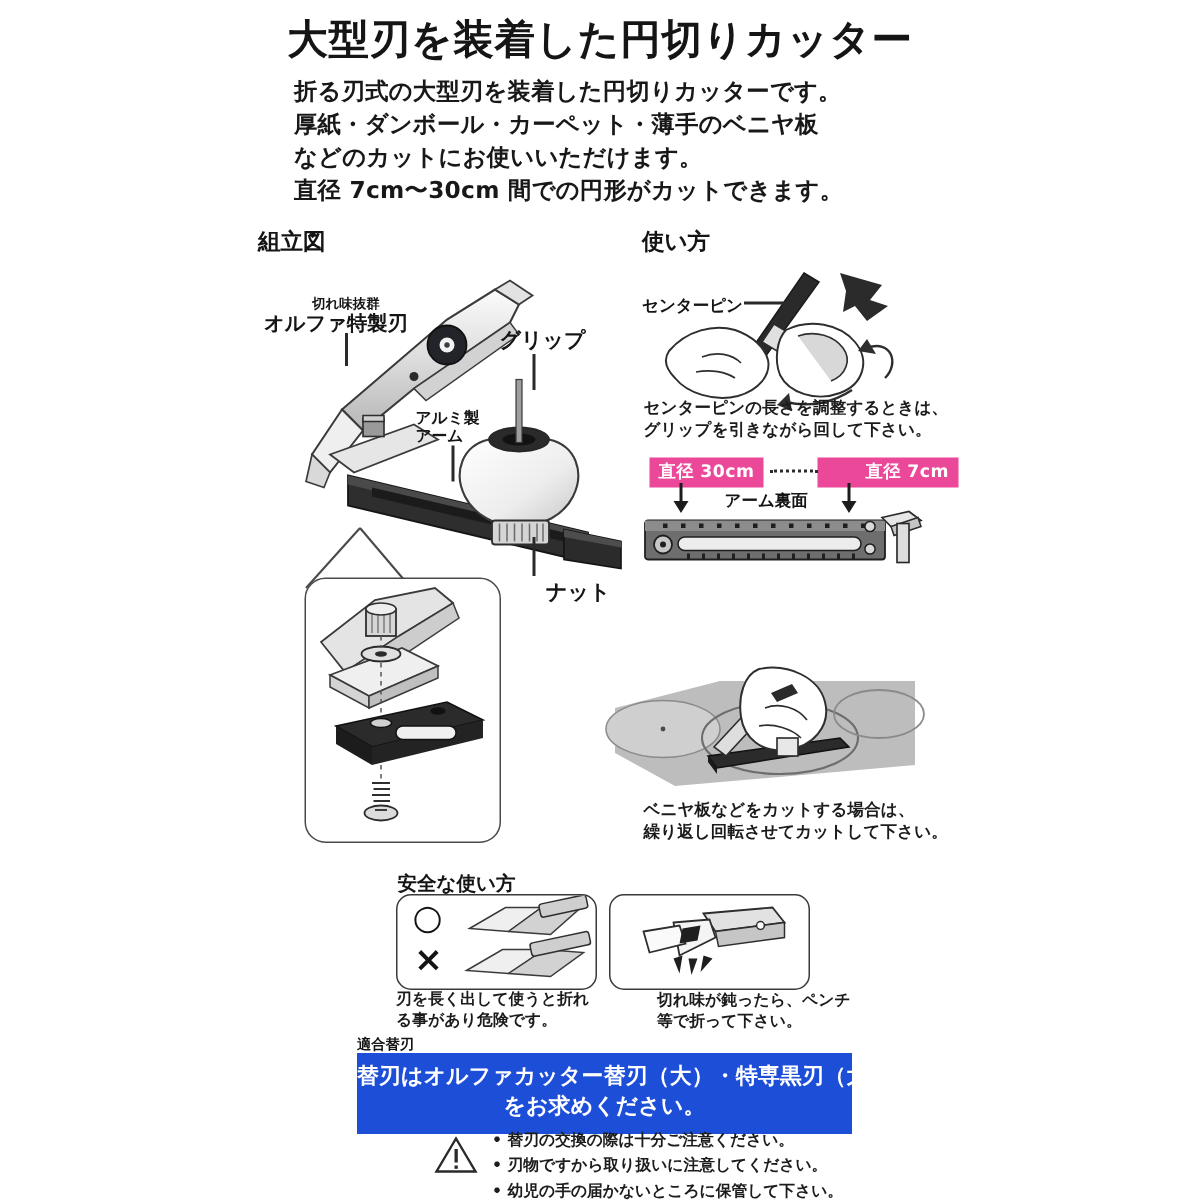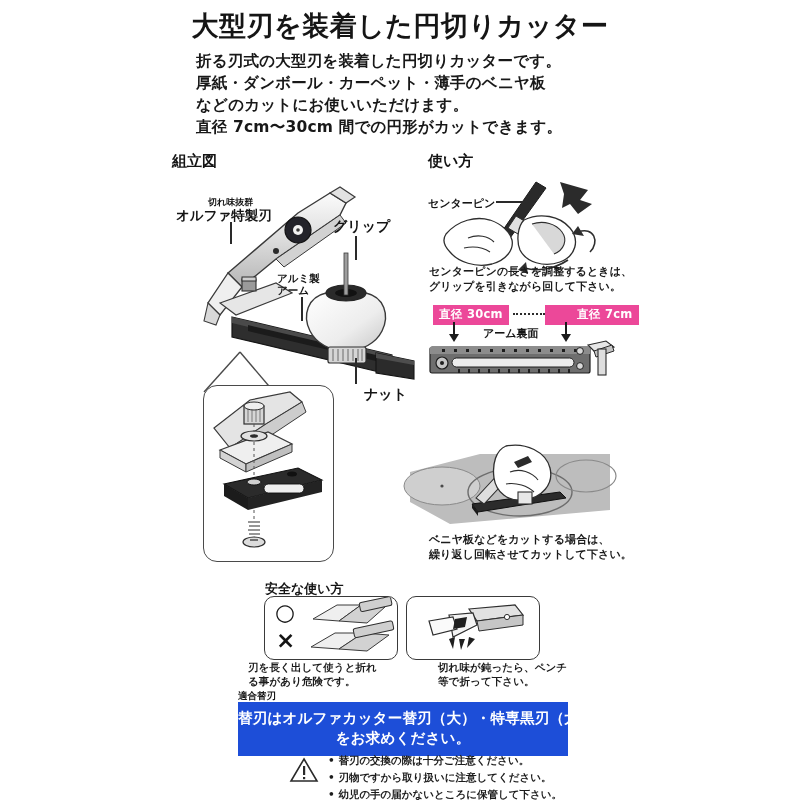--- a/index.html
+++ b/index.html
@@ -353,21 +353,21 @@
       <polygon points="10,18 34,14 38,26 14,32" fill="#fafafa" stroke="#2e2e2e" stroke-width="1.2"></polygon>
       <polygon points="36,16 48,14 46,24 34,26" fill="#1f1f1f"></polygon>
       <g fill="#1f1f1f">
         <polygon points="30,36 36,34 34,46"></polygon>
         <polygon points="40,36 46,36 42,47"></polygon>
         <polygon points="50,34 56,36 48,45"></polygon>
       </g>
     </svg>
   </div>
 
-  <div class="cap" style="left:248px;top:660px;font-size:10.5px;">
+  <div class="cap" style="left:264px;top:660px;font-size:10.5px;font-family:Liberation Serif, serif;">
     <div>刃を長く出して使うと折れ</div>
     <div>る事があり危険です。</div>
   </div>
   <div class="cap" style="left:406px;top:660px;font-size:10.5px;margin-left:32px;">
     <div>切れ味が鈍ったら、ペンチ</div>
     <div>等で折って下さい。</div>
   </div>
 
   <div class="blade-head" style="left:238px;top:690px;">適合替刃</div>
 

